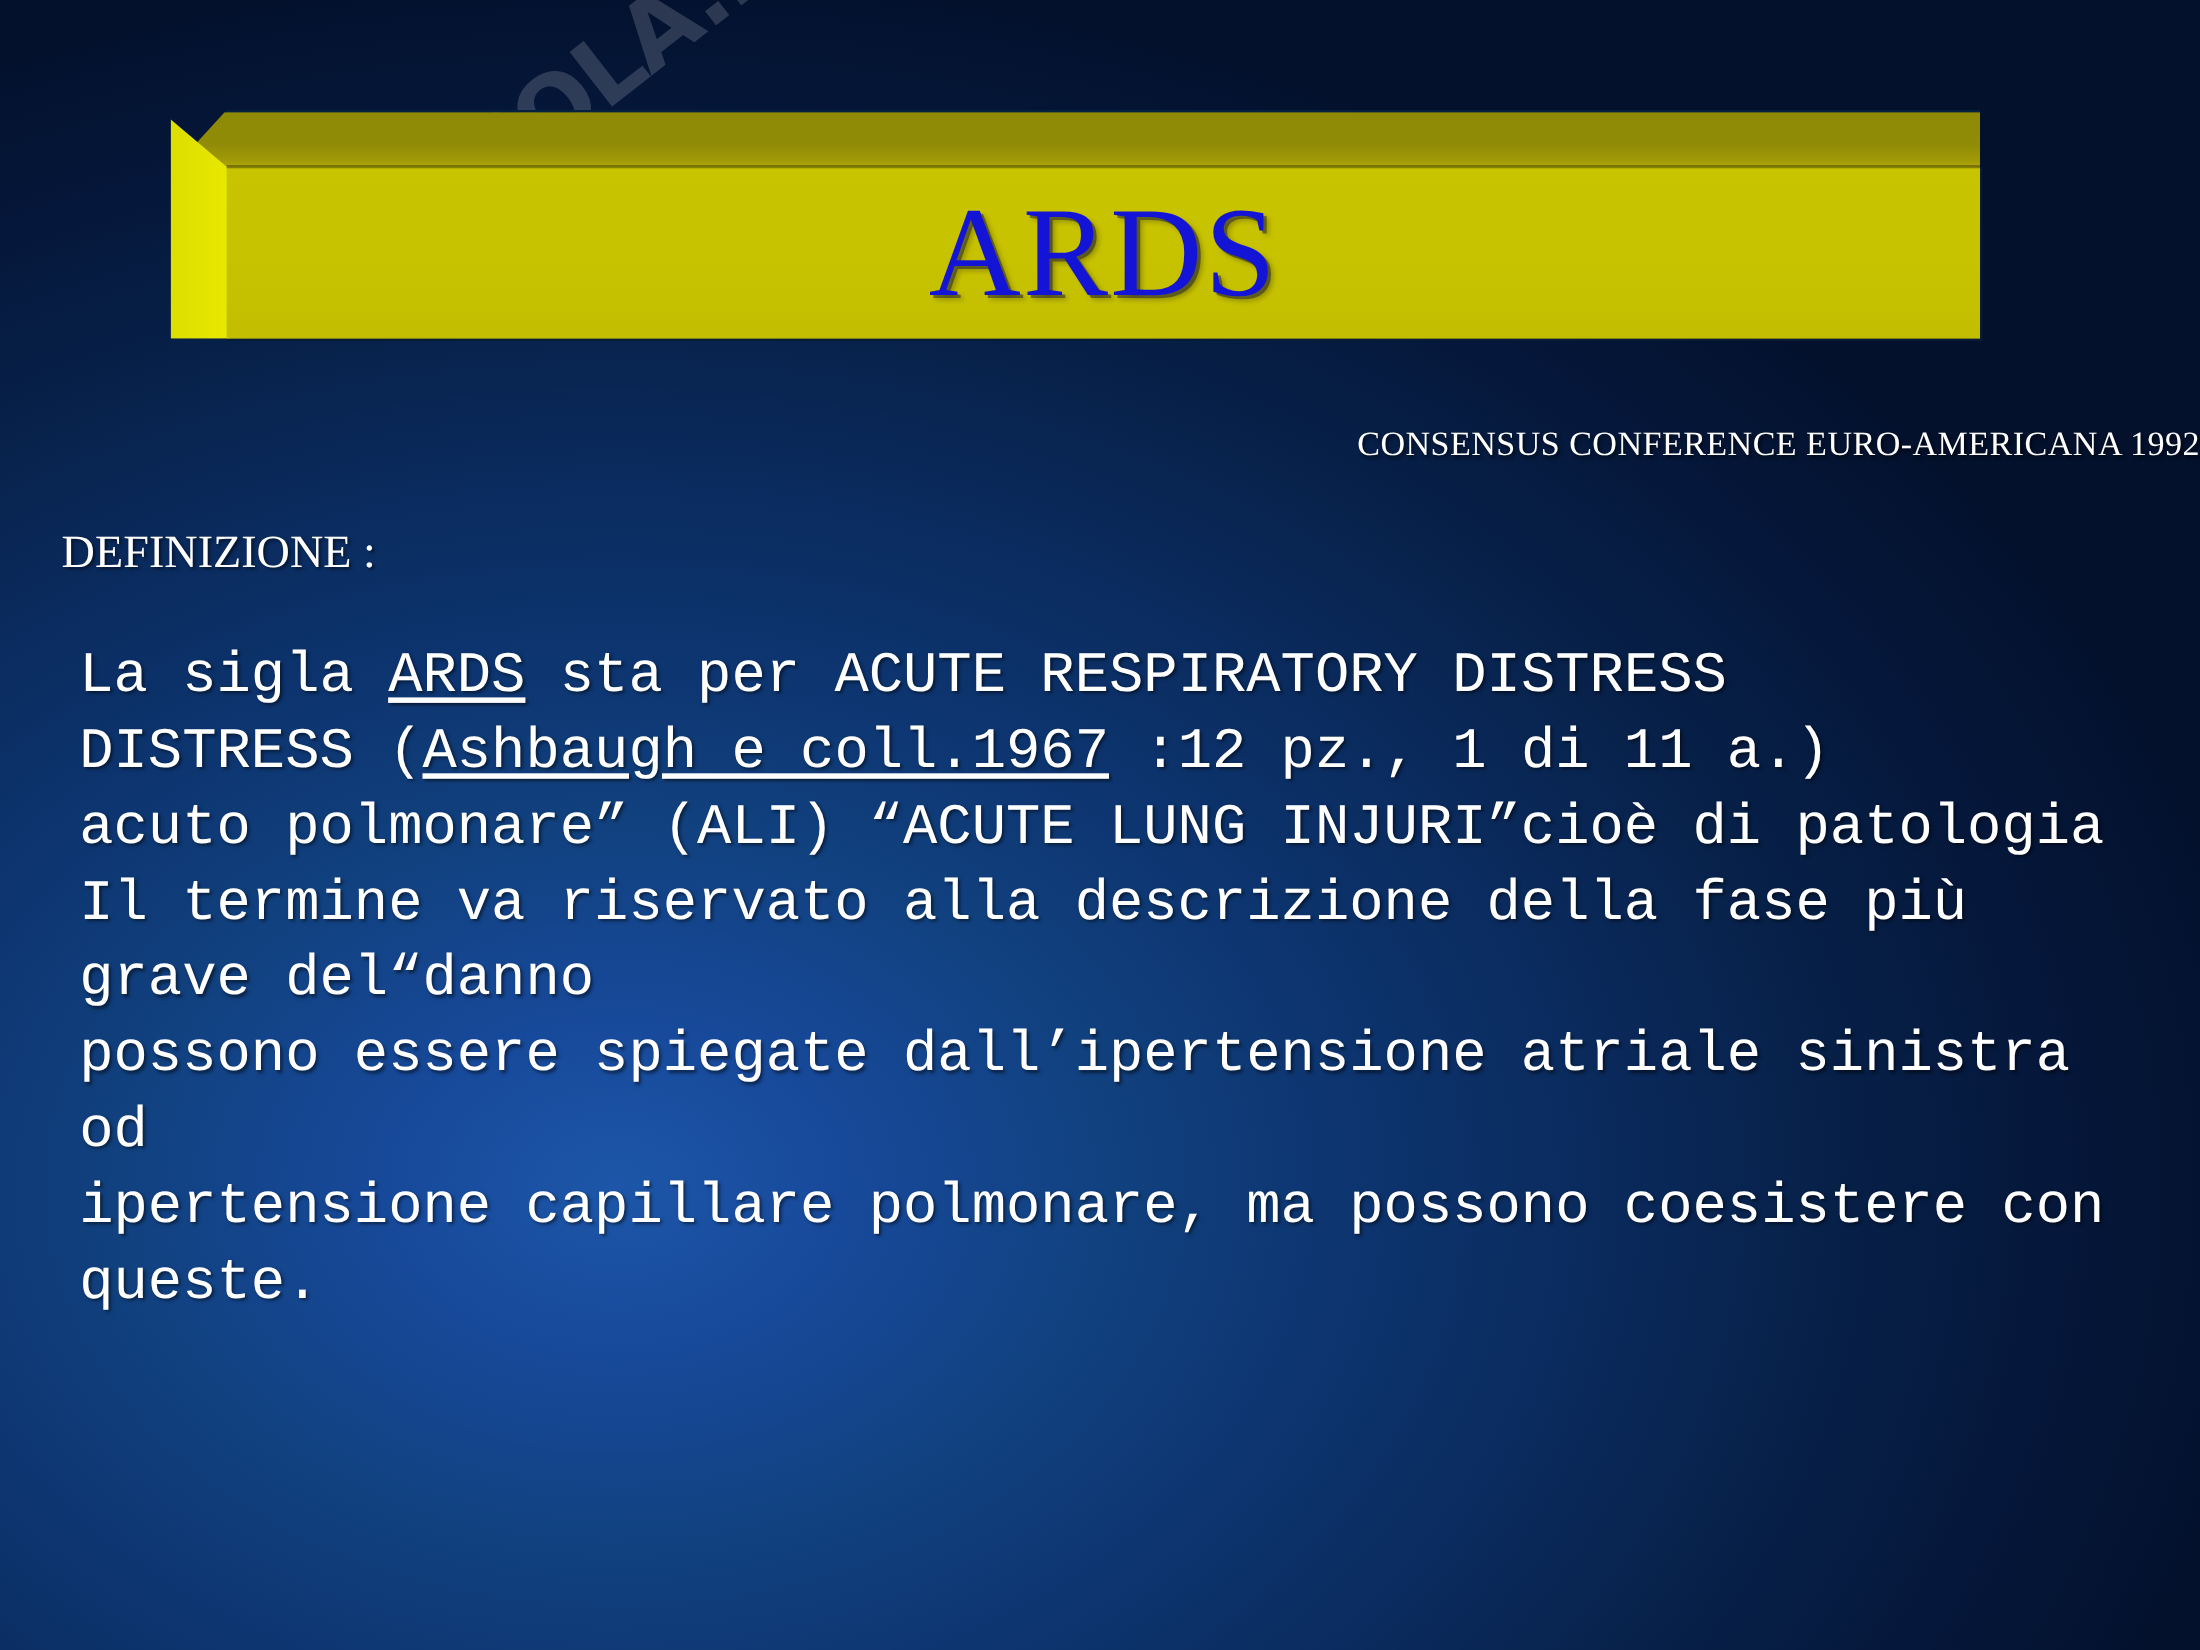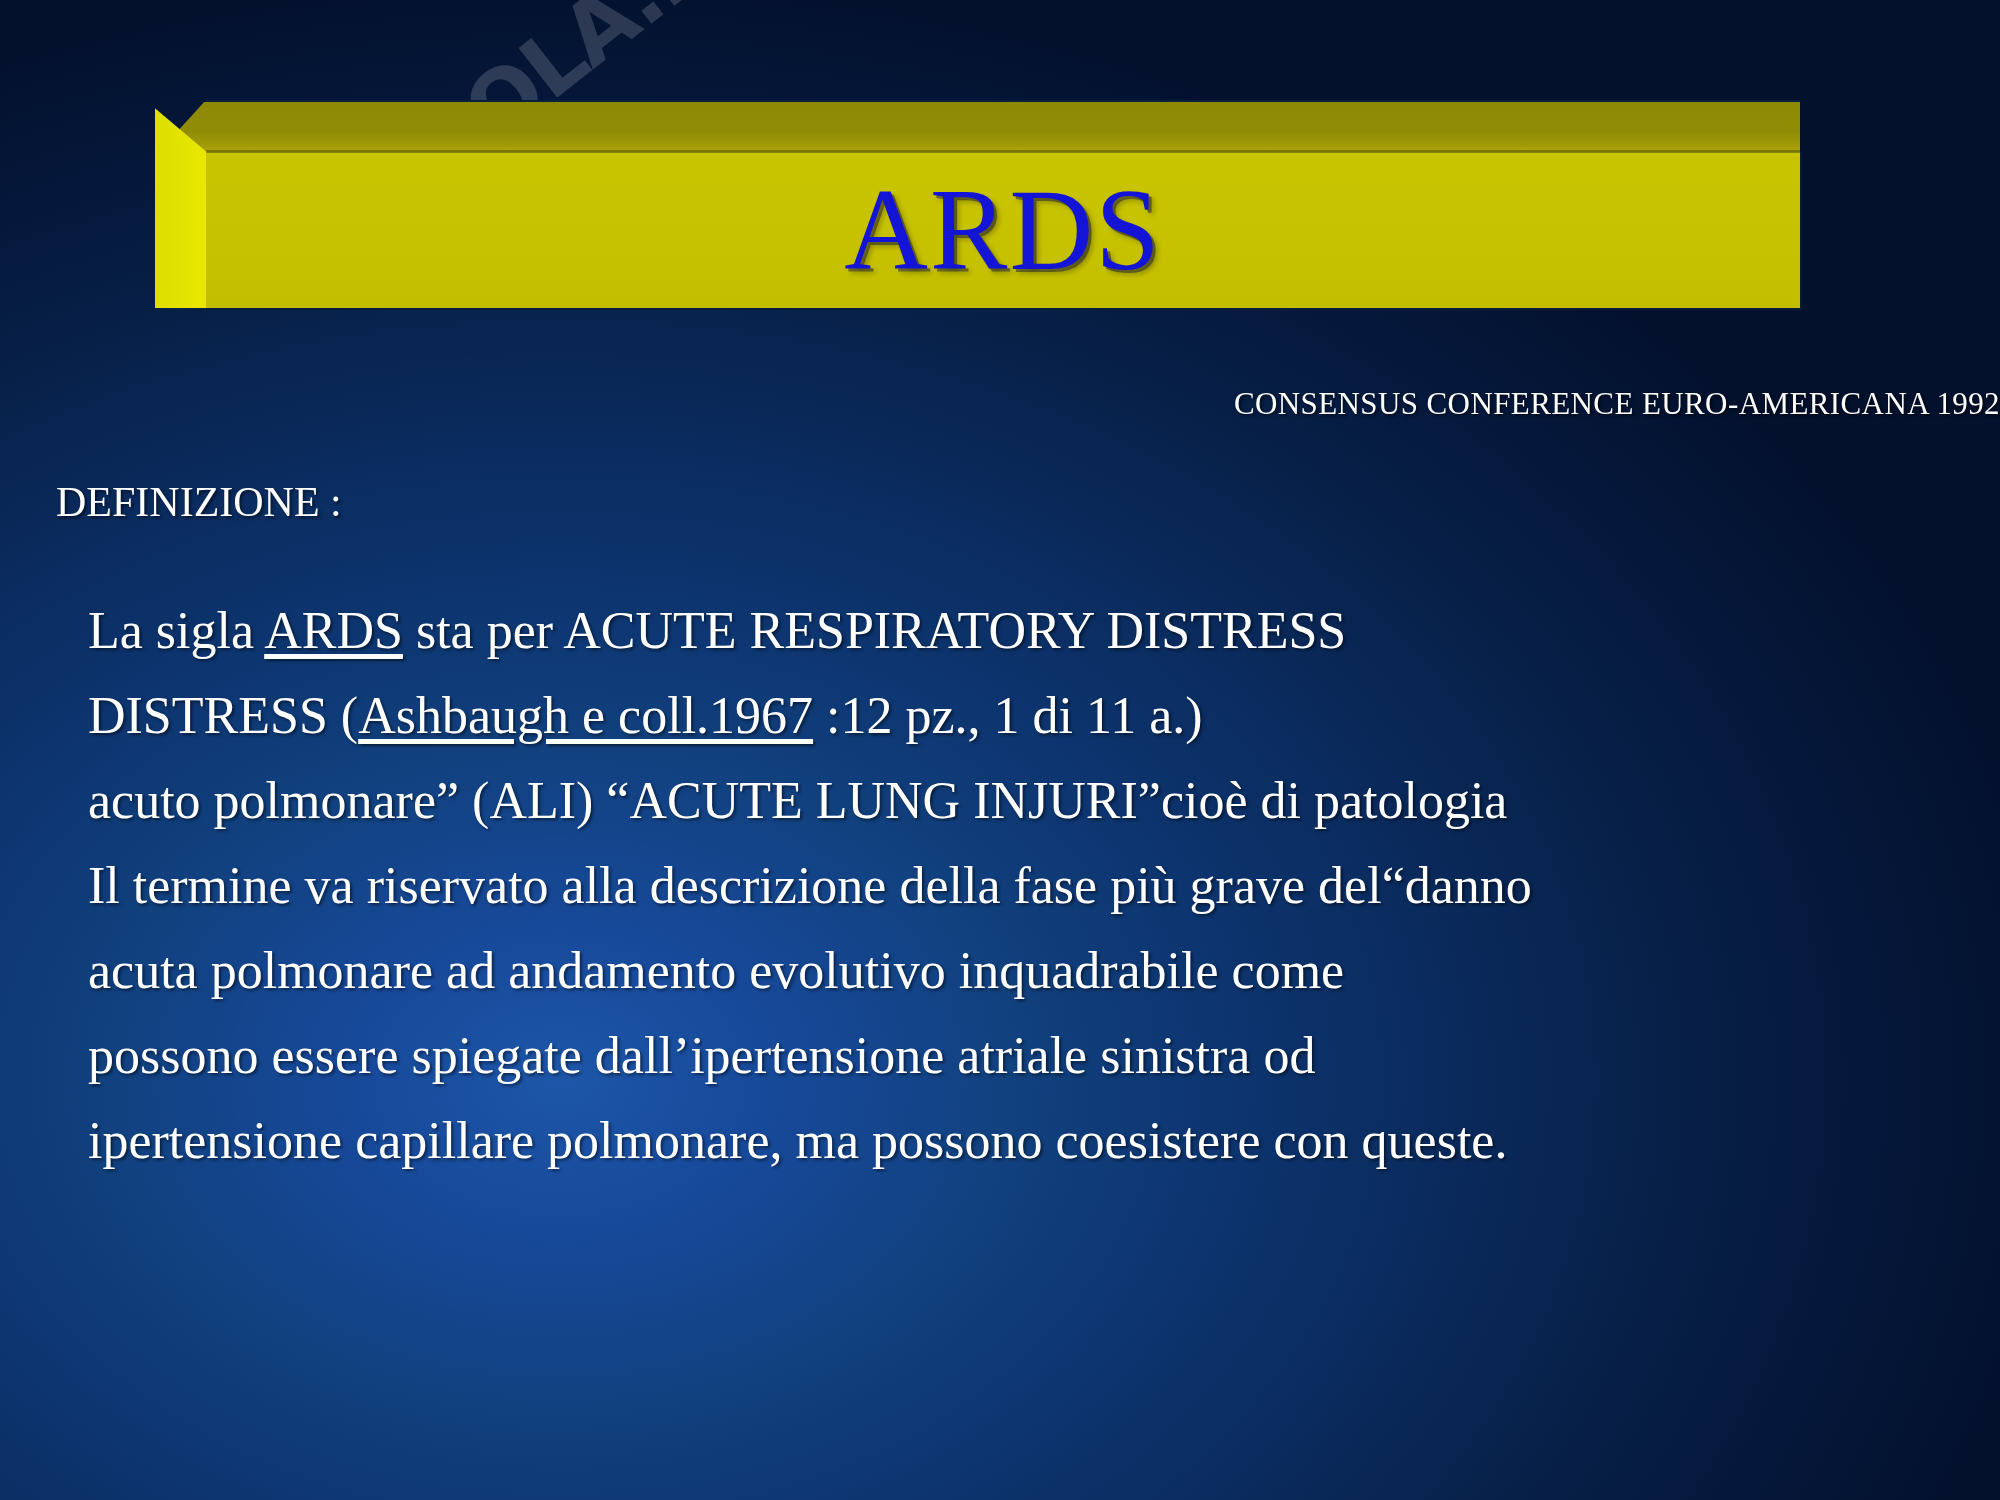--- a/index.html
+++ b/index.html
@@ -151,21 +151,21 @@
   #body-text {
     position: absolute;
     left: 72px;
     top: 580px;
     width: 1900px;
     font-size: 52px;
     line-height: 69px;
     color: #ffffff;
     text-shadow: 2px 2px 3px rgba(0,0,0,0.5);
   }
-  #body-text .para { margin: 16px; }
+  #body-text .para { margin: 0; font-family: Liberation Mono, monospace; }
   #body-text .u { text-decoration: underline; text-underline-offset: 6px; }
   #body-text .blk { display: block; }
 </style>
 </head>
 <body>
 
 <div id="slide">
 
   <div id="watermark">
     <div class="wm-main">SKUOLA.net</div>
@@ -182,18 +182,17 @@
 
   <div id="subtitle">CONSENSUS CONFERENCE EURO-AMERICANA 1992</div>
 
   <div id="definition-label">DEFINIZIONE :</div>
 
   <div id="body-text">
     <div class="para blk"><span>La sigla  </span><span class="u">ARDS</span><span> sta per ACUTE RESPIRATORY DISTRESS</span></div>
     <div class="para blk"><span>DISTRESS (</span><span class="u">Ashbaugh e coll.1967</span><span> :12 pz., 1 di 11 a.)</span></div>
     <div class="para blk">acuto polmonare” (ALI) “ACUTE LUNG INJURI”cioè di patologia</div>
     <div class="para blk">Il termine va riservato alla descrizione della fase più grave del“danno</div>
-    <div class="para blk">acuta polmonare ad andamento evolutivo inquadrabile come</div>
     <div class="para blk">possono essere spiegate dall’ipertensione atriale sinistra od</div>
     <div class="para blk">ipertensione capillare polmonare, ma possono coesistere con queste.</div>
   </div>
 
 </div>
 
 </body></html>

